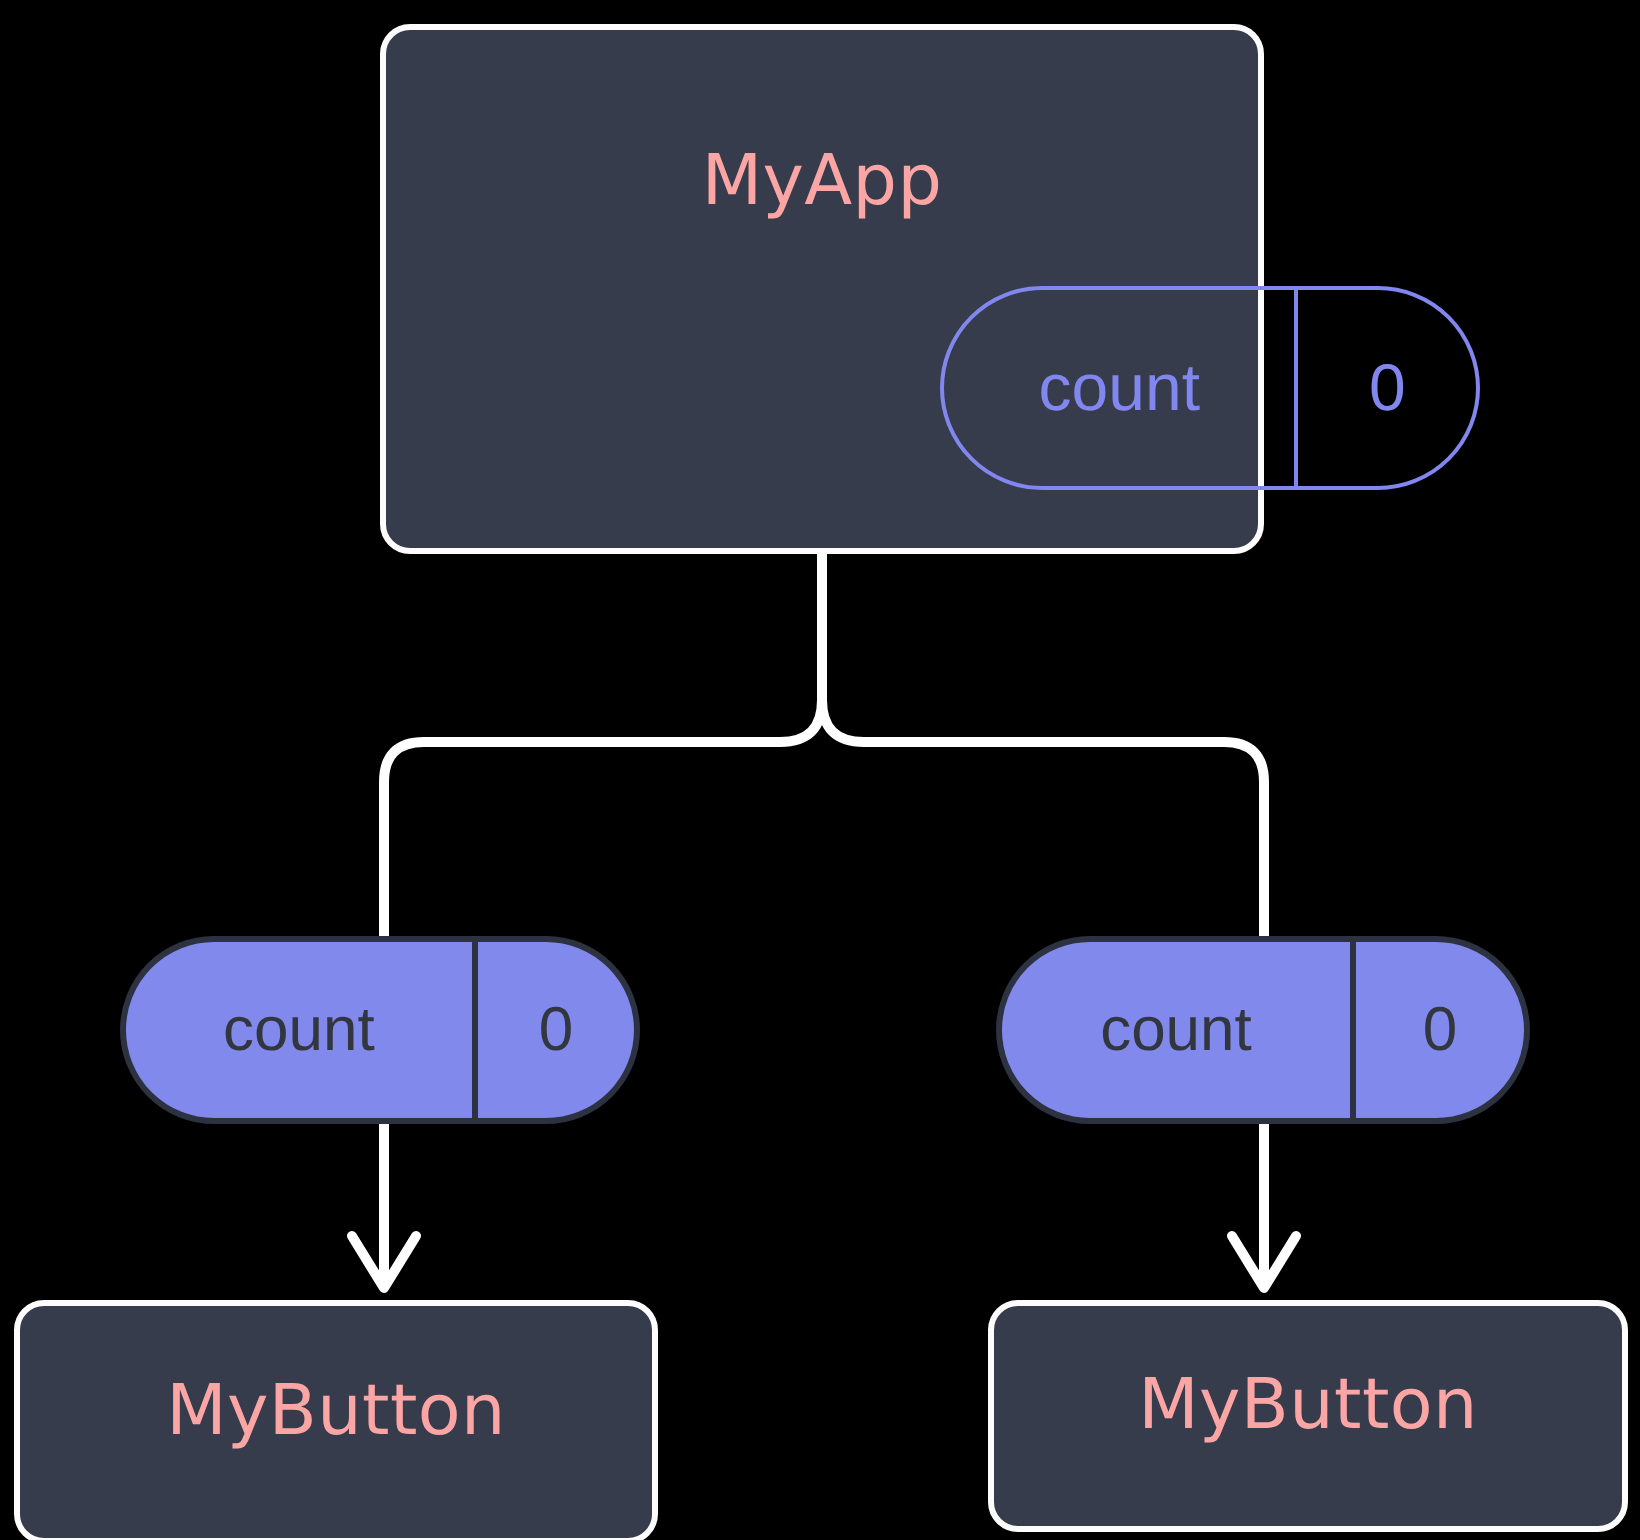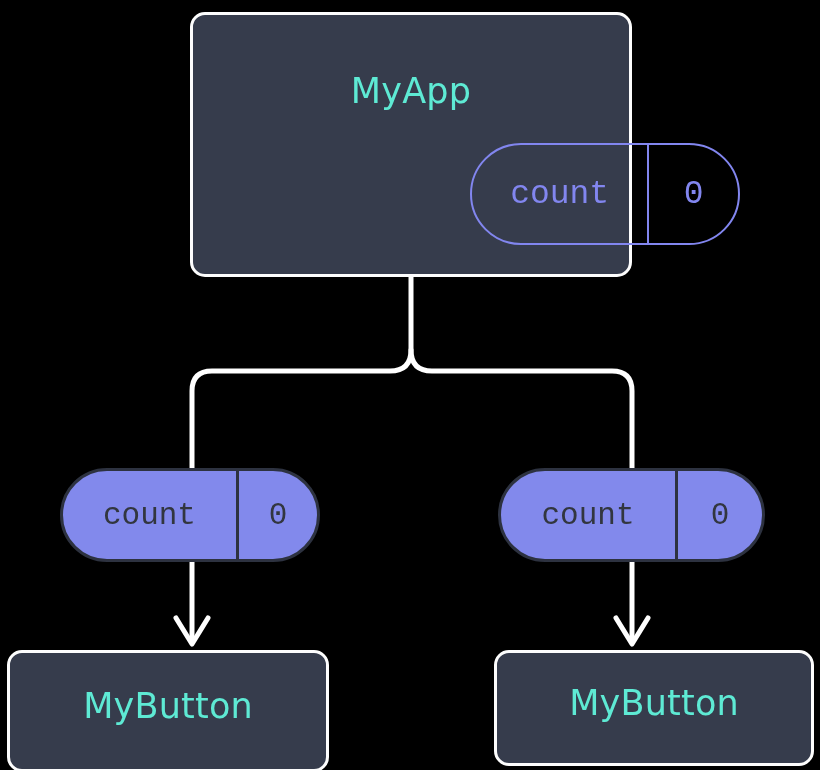--- a/index.html
+++ b/index.html
@@ -35,21 +35,21 @@
     box-sizing: border-box;
     background: #363c4c;
     border: 3px solid #fdfdfd;
     border-radius: 15px;
   }
   .box-title {
     position: absolute;
     left: 0;
     width: 100%;
     text-align: center;
-    color: #5eead4;
+    color: #fca5a5;
     font-family: "DejaVu Sans", sans-serif;
     font-weight: 400;
     letter-spacing: 0.2px;
     white-space: nowrap;
   }
 
   #box-myapp {
     left: 190px;
     top: 12px;
     width: 442px;
@@ -81,21 +81,21 @@
     box-sizing: border-box;
     display: flex;
     align-items: stretch;
     border-radius: 999px;
     overflow: hidden;
   }
   .pill-key, .pill-val {
     display: flex;
     align-items: center;
     justify-content: center;
-    font-family: Liberation Mono, monospace;
+    font-family: Liberation Sans, sans-serif;
     font-weight: 400;
     white-space: nowrap;
     text-align: center;
   }
 
   
   .state-pill.outlined {
     background: transparent;
     border: 2px solid #8286ef;
   }

